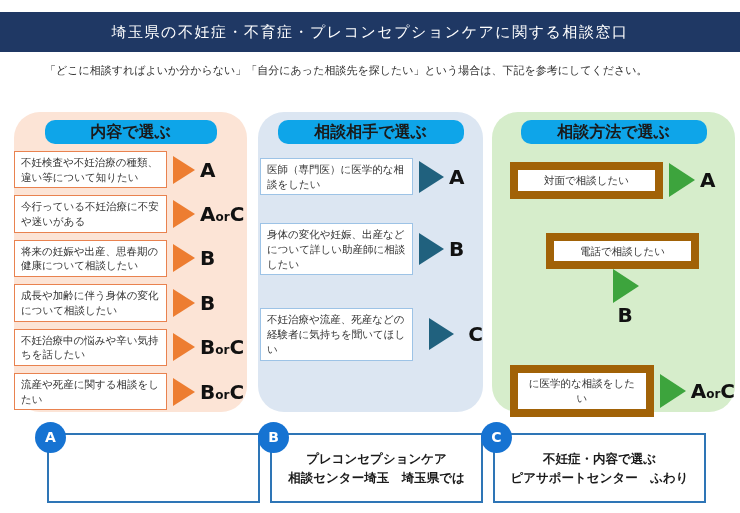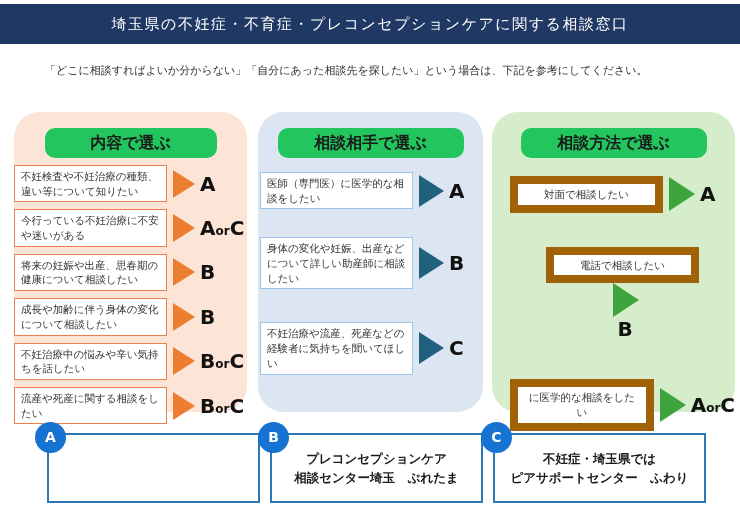--- a/index.html
+++ b/index.html
@@ -3,53 +3,53 @@
 <meta charset="utf-8">
 <style>
   * { margin:0; padding:0; box-sizing:border-box; }
   html,body { background:#ffffff; }
   body { font-family:"DejaVu Sans","Liberation Sans",sans-serif; }
   .canvas {
     position:relative; width:740px; height:513px; background:#ffffff; overflow:hidden;
   }
   
   .titlebar {
-    position:absolute; top:4px; left:0; width:740px; height:40px;
+    position:absolute; top:12px; left:0; width:740px; height:40px;
     background:#1F3864; color:#ffffff;
     display:flex; align-items:center; justify-content:center;
     font-size:15px; letter-spacing:1.5px;
   }
   
   .intro {
     position:absolute; top:62px; left:45px; right:15px;
     font-size:11px; line-height:1.55; color:#303030;
   }
   
   .panel {
     position:absolute; top:112px; height:300px; border-radius:26px;
   }
   .panel.content { left:14px;  width:233px; background:#FCE4D6; }
   .panel.partner { left:258px; width:225px; background:#DCE6F2; }
   .panel.method  { left:492px; width:243px; background:#D6EDCB; }
   .panel-header {
-    background:#22c55e; border-radius:10px; height:30px;
+    background:#0ea5e9; border-radius:10px; height:24px;
     display:flex; align-items:center; justify-content:center;
     font-weight:bold; font-size:16px; color:#1a1a1a;
-    margin:16px auto 0 auto;
+    margin:8px auto 0 auto;
   }
   .content .panel-header { width:172px; }
   .partner .panel-header { width:186px; }
   .method  .panel-header { width:186px; }
   .row { display:flex; align-items:center; }
   .content .row {  margin-top:7px; }
   .content .row:first-of-type { margin-top:10px; }
   .partner .row { padding-left:2px; }
   .partner .row.r1 { margin-top:14px; }
   .partner .row.r2 { margin-top:28px; }
-  .partner .row.r3 { margin-top:33px; }
+  .partner .row.r3 { margin-top:33px;justify-content:space-between; }
   .method .row { padding-left:18px; }
   .method .row.r1 { margin-top:18px; }
   .method .row.r2 { margin-top:34px;flex-direction:column; }
   .method .row.r3 { margin-top:38px; }
   .item-box {
     background:#ffffff; width:153px; min-height:33px;
     display:flex; align-items:center;
     font-size:10.5px; line-height:1.4; color:#333333;
     padding:3px 6px;
   }
@@ -178,22 +178,22 @@
   </div>
 
   <div class="center-box a">
     <span class="circle">A</span>
     <span></span>
   </div>
 
   <div class="center-box b">
     <span class="circle">B</span>
     <span>プレコンセプションケア</span>
-    <span>相談センター埼玉　ぷれたま</span>
+    <span>相談センター埼玉　埼玉県では</span>
   </div>
 
   <div class="center-box c">
     <span class="circle">C</span>
-    <span>不妊症・埼玉県では</span>
+    <span>不妊症・内容で選ぶ</span>
     <span>ピアサポートセンター　ふわり</span>
   </div>
 
 </div>
 
 </body></html>

